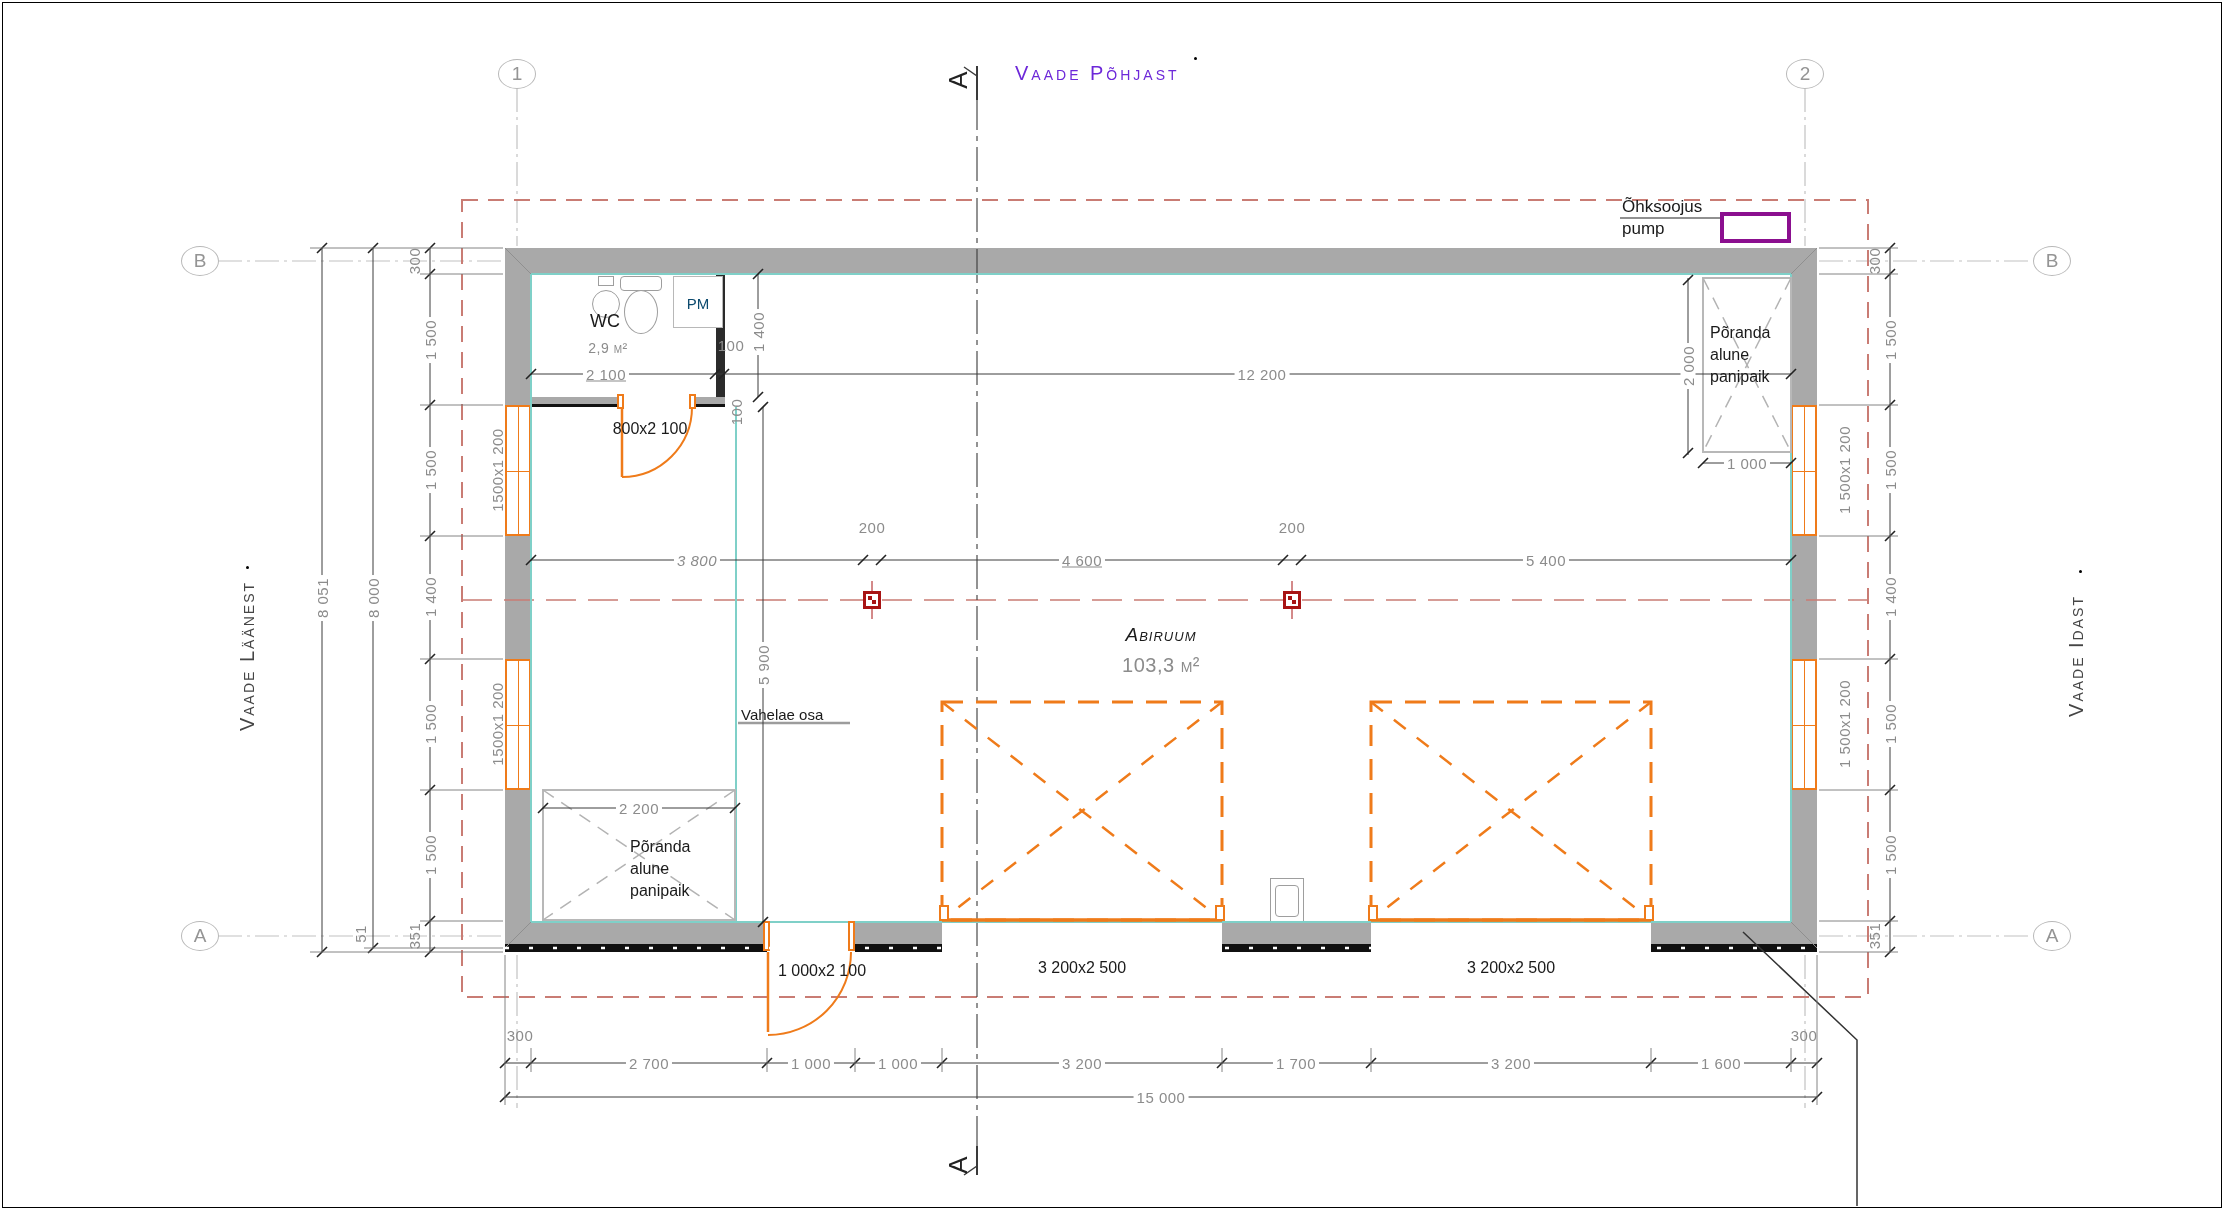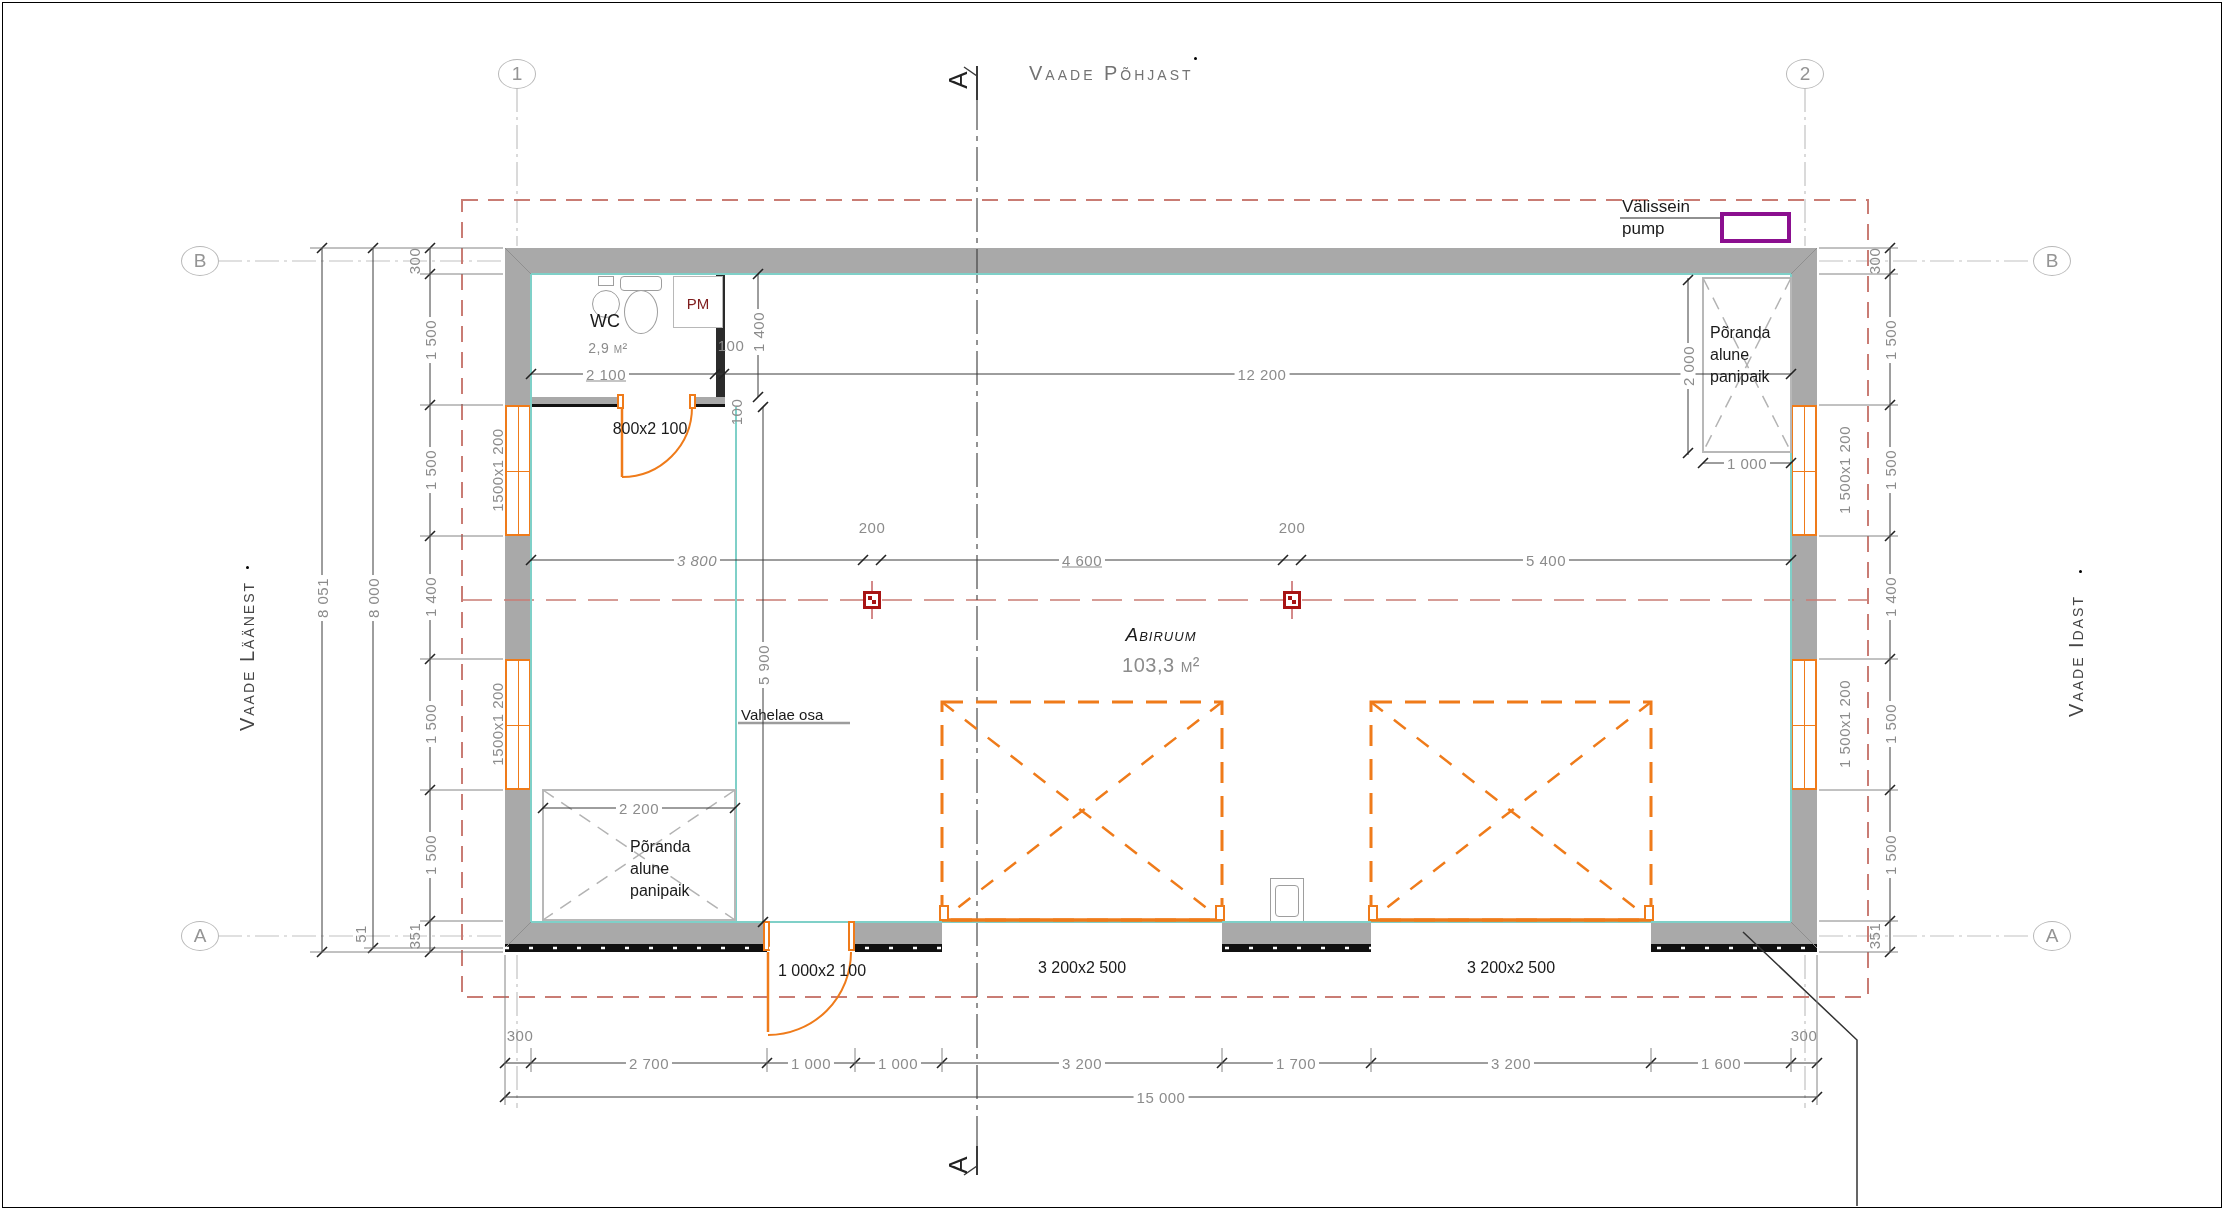--- a/index.html
+++ b/index.html
@@ -305,47 +305,47 @@
   <div class="gc" style="left:2052px;top:261px;">
       <span>B</span>
     </div>
   <div class="gc" style="left:200px;top:936px;">
       <span>A</span>
     </div>
   <div class="gc" style="left:2052px;top:936px;">
       <span>A</span>
     </div>
 
-  <div class="txt sc" style="left:1015px;top:60px;font-size:20px;letter-spacing:3px;color:#737373;margin-left:14px;">Vaade Põhjast</div>
+  <div class="txt sc" style="left:1015px;top:60px;font-size:20px;letter-spacing:3px;color:#6d28d9;">Vaade Põhjast</div>
   <div class="dot" style="left:1194px;top:57px;"></div>
   <div class="vtitle sc" style="left:247px;top:656px;">Vaade Läänest</div>
   <div class="dot" style="left:246px;top:566px;"></div>
   <div class="vtitle sc" style="left:2076px;top:656px;">Vaade Idast</div>
   <div class="dot" style="left:2079px;top:570px;"></div>
   <div class="seclet sc" style="left:958px;top:80px;">A</div>
   <div class="seclet sc" style="left:958px;top:1165px;">A</div>
 
   <div class="blklab sc" style="left:605px;top:321px;font-size:18px;">WC</div>
   <div class="dimtx nobg sc" style="left:608px;top:348px;font-size:14px;">2,9 m²</div>
-  <div class="blklab" style="left:698px;top:303px;color:#7f1d1d;font-size:15px;">PM</div>
+  <div class="blklab" style="left:698px;top:303px;color:#0c4a6e;font-size:15px;">PM</div>
   <div class="blklab sc" style="left:1161px;top:634px;font-size:19px;letter-spacing:1px;font-style:italic;">Abiruum</div>
   <div class="dimtx nobg sc" style="left:1161px;top:665px;font-size:20px;">103,3 m²</div>
   <div class="txt" style="left:741px;top:705px;font-size:15px;">Vahelae osa</div>
   <div class="txt" style="left:1710px;top:322px;font-size:16px;line-height:22px;">
     <div>Põranda</div>
     <div>alune</div>
     <div>panipaik</div>
   </div>
   <div class="txt" style="left:630px;top:836px;font-size:16px;line-height:22px;">
     <div>Põranda</div>
     <div>alune</div>
     <div>panipaik</div>
   </div>
   <div class="txt" style="left:1622px;top:196px;font-size:17px;line-height:22px;">
-    <div>Välissein</div>
+    <div>Õhksoojus</div>
     <div>pump</div>
   </div>
 
   <div class="blklab" style="left:650px;top:429px;">800x2 100</div>
   <div class="blklab" style="left:822px;top:971px;">1 000x2 100</div>
   <div class="blklab" style="left:1082px;top:968px;">3 200x2 500</div>
   <div class="blklab" style="left:1511px;top:968px;">3 200x2 500</div>
   <div class="dimtx v nobg" style="left:497px;top:470px;">1500x1 200</div>
   <div class="dimtx v nobg" style="left:497px;top:724px;">1500x1 200</div>
   <div class="dimtx v nobg" style="left:1844px;top:470px;">1 500x1 200</div>

